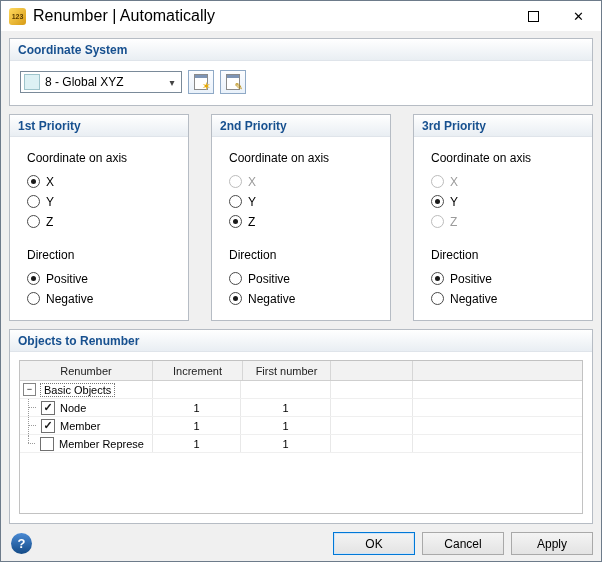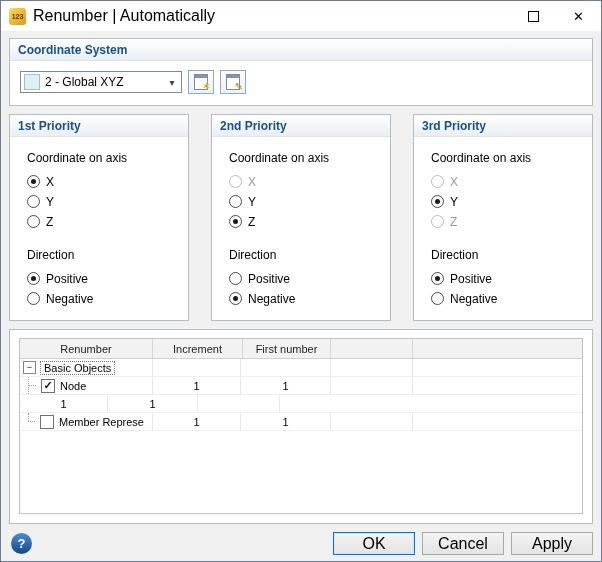--- a/index.html
+++ b/index.html
@@ -66,21 +66,21 @@
   .connector.half{border-left:none}
   .connector.half::after{content:"";position:absolute;left:0;top:0;height:8px;border-left:1px dotted #9a9a9a}
   .checkbox{width:12px;height:12px;border:1px solid #707070;background:#fff;margin:0 5px 0 2px;display:flex;align-items:center;justify-content:center;flex:0 0 auto;box-sizing:content-box}
   .checkbox.checked::after{content:"✓";font-size:11px;line-height:11px;color:#1a1a1a;font-weight:bold}
   .table-fill{flex:1;background:#fff}
 
   
   .footer{flex:0 0 auto;display:flex;align-items:center;gap:7px;padding:8px 0 2px 0}
   .help-btn{width:21px;height:21px;border-radius:50%;background:linear-gradient(#4a8ad4,#134a86);color:#fff;font-weight:bold;font-size:13px;display:flex;align-items:center;justify-content:center;margin-left:2px}
   .spacer{flex:1}
-  .btn{width:82px;height:23px;font-family:"Liberation Sans",sans-serif;font-size:16px;background:linear-gradient(#f4f4f4,#e3e3e3);border:1px solid #a9a9a9;display:flex;align-items:center;justify-content:center;box-sizing:border-box}
+  .btn{width:82px;height:23px;font-family:"Liberation Sans",sans-serif;font-size:12px;background:linear-gradient(#f4f4f4,#e3e3e3);border:1px solid #a9a9a9;display:flex;align-items:center;justify-content:center;box-sizing:border-box}
   .btn.default{border:1px solid #0078d7;box-shadow:inset 0 0 0 1px #cfe4f7}
 </style>
 </head>
 <body>
 
 <div class="window">
 
   <div class="titlebar">
     <span class="app-icon">123</span>
     <span class="title-text">Renumber | Automatically</span>
@@ -94,21 +94,21 @@
 
   <div class="dlg-body">
 
     <div class="group">
       <div class="caption">
           <span>Coordinate System</span>
         </div>
       <div class="coord-row">
         <div class="combo">
           <span class="combo-swatch"></span>
-          <span class="combo-text">2 - Global XYZ</span>
+          <span class="combo-text">8 - Global XYZ</span>
           <span class="combo-arrow">▾</span>
         </div>
         <div class="tool-btn">
           <span class="icon-sheet">
               <span class="bar"></span>
             </span>
           <span class="icon-star">✶</span>
         </div>
         <div class="tool-btn">
           <span class="icon-sheet">
@@ -207,20 +207,23 @@
           <div class="radio">
             <span class="rb"></span>
               <span>Negative</span>
           </div>
         </div>
       </div>
 
     </div>
 
     <div class="group objects">
+      <div class="caption">
+          <span>Objects to Renumber</span>
+        </div>
       <div class="objects-inner">
         <div class="table">
           <div class="trow thead">
             <div class="c c1">Renumber</div>
             <div class="c c3">Increment</div>
             <div class="c c2">First number</div>
             <div class="c c4"></div>
             <div class="c c5"></div>
           </div>
 
@@ -241,20 +244,25 @@
               <span class="checkbox checked"></span>
               <span>Node</span>
             </div>
             <div class="c c2">1</div>
             <div class="c c3">1</div>
             <div class="c c4"></div>
               <div class="c c5"></div>
           </div>
 
           <div class="trow drow">
+            <div class="c c1">
+              <span class="connector"></span>
+              <span class="checkbox checked"></span>
+              <span>Member</span>
+            </div>
             <div class="c c2">1</div>
             <div class="c c3">1</div>
             <div class="c c4"></div>
               <div class="c c5"></div>
           </div>
 
           <div class="trow drow">
             <div class="c c1">
               <span class="connector half"></span>
               <span class="checkbox"></span>

